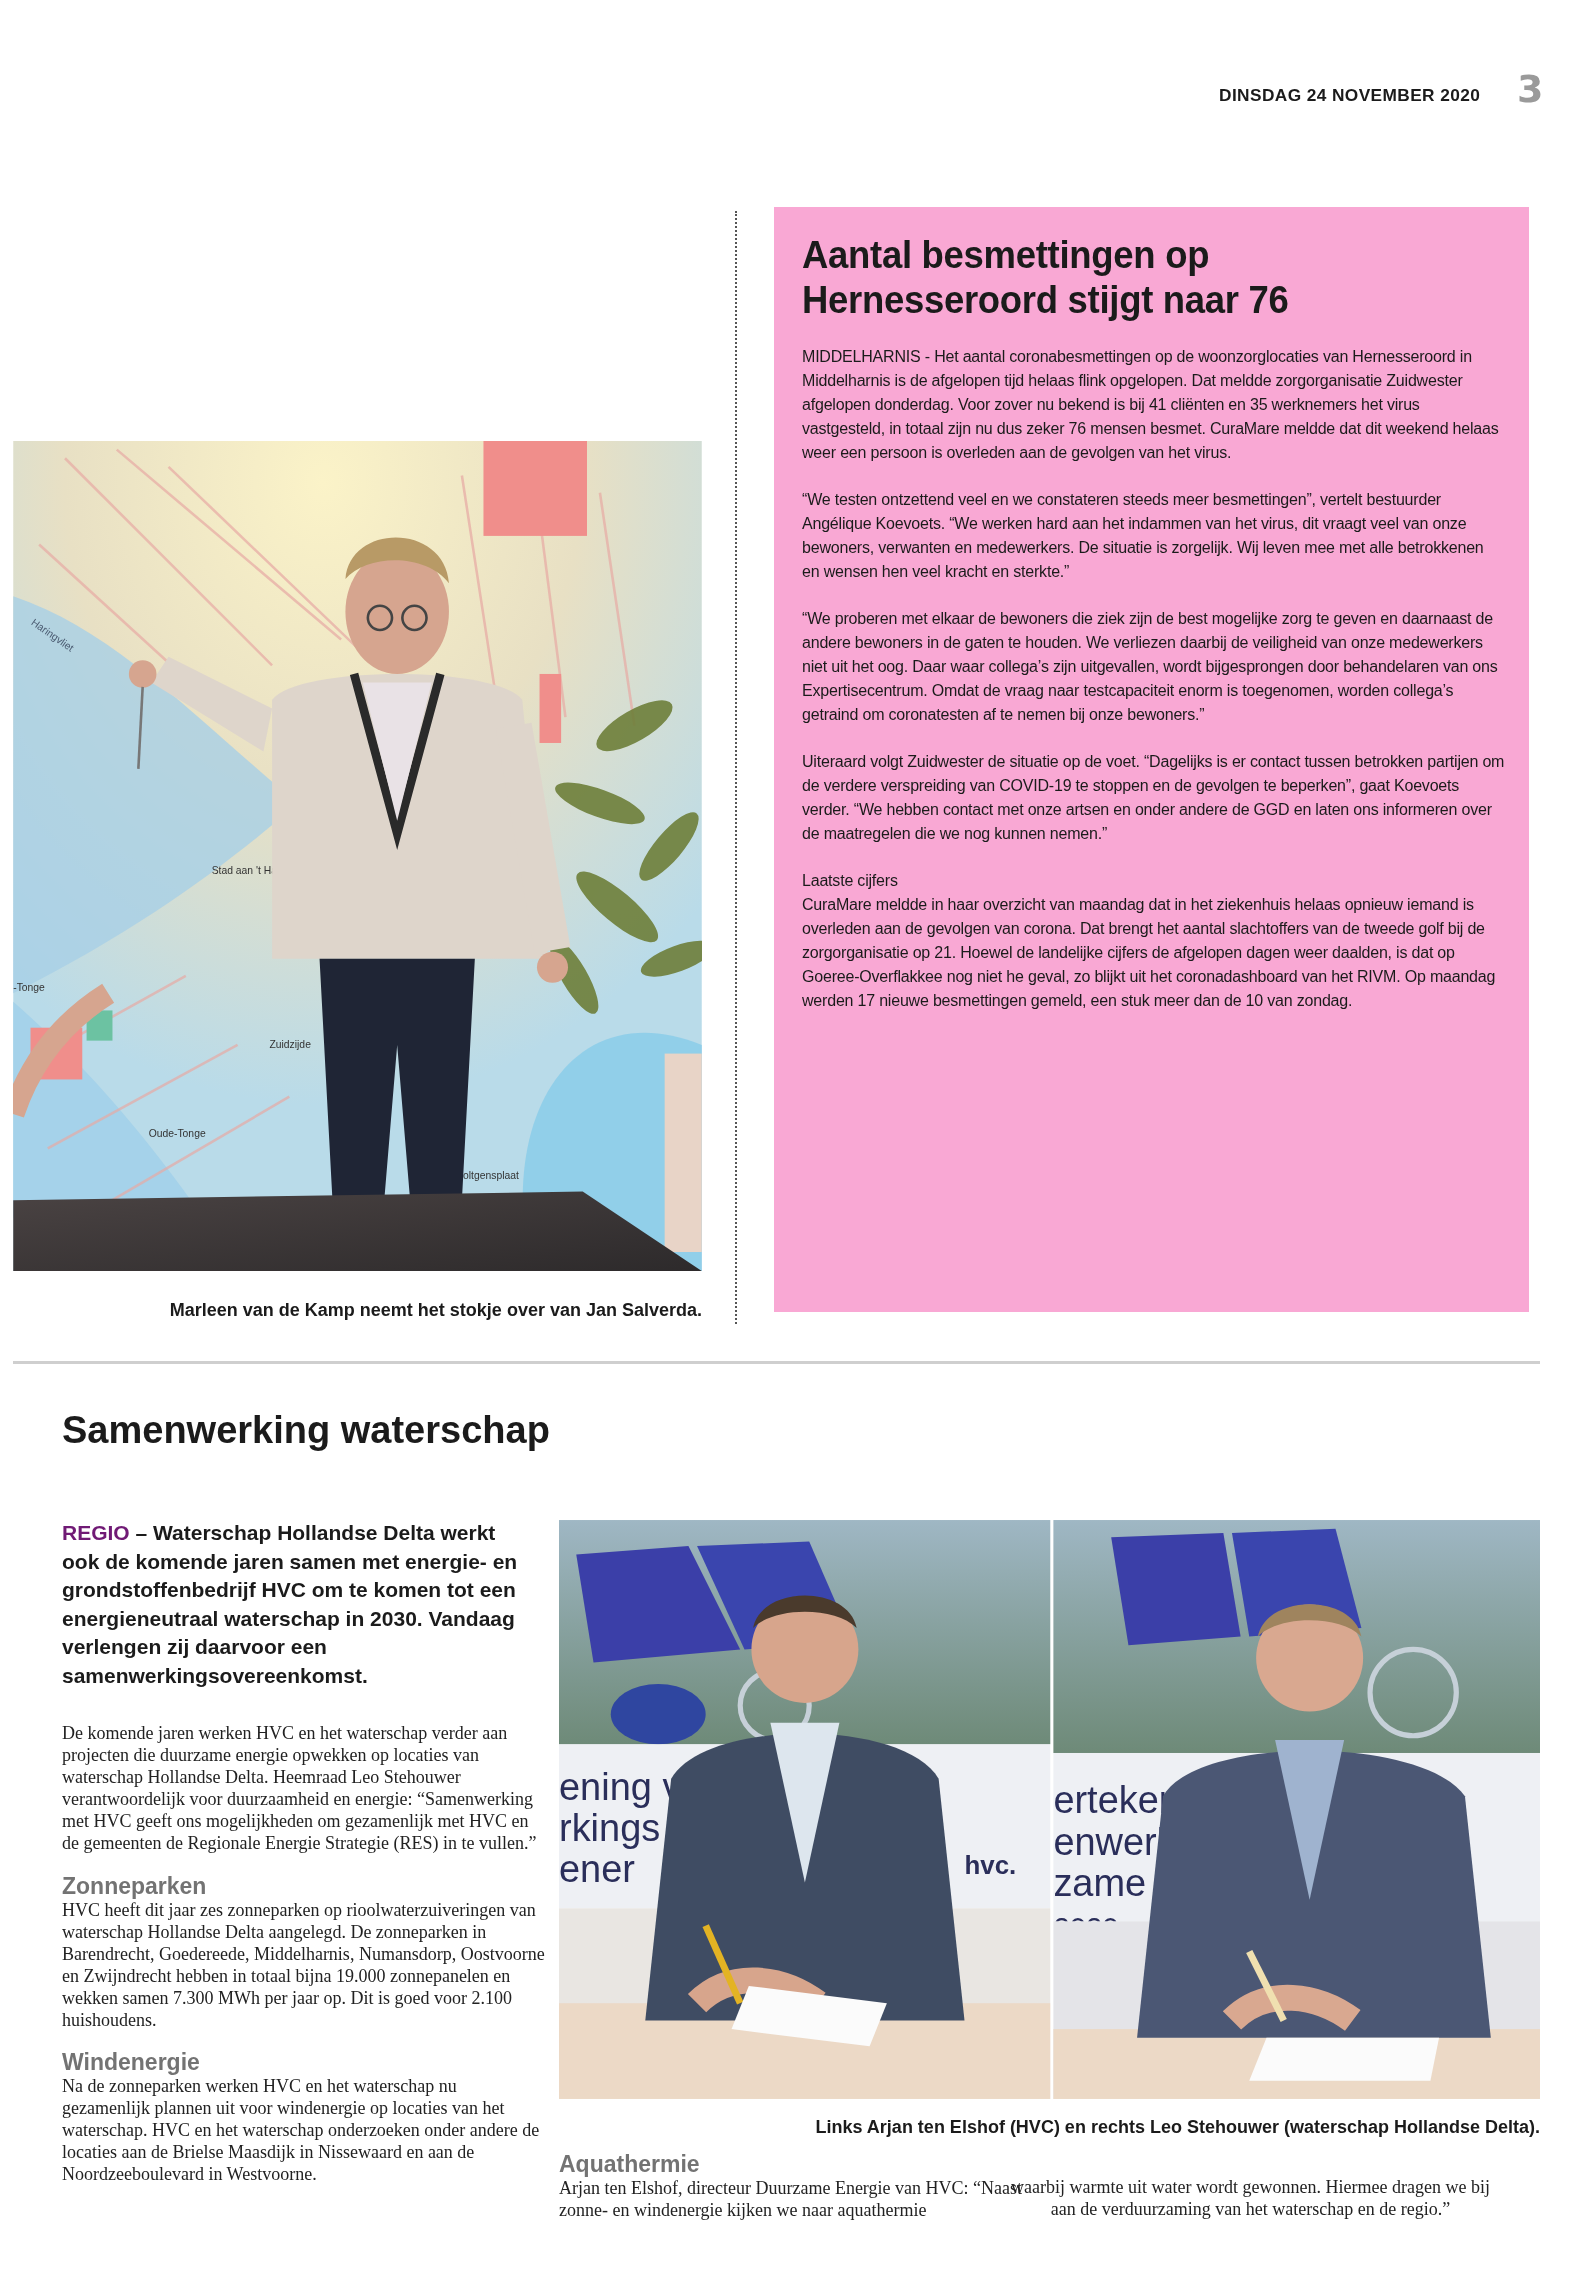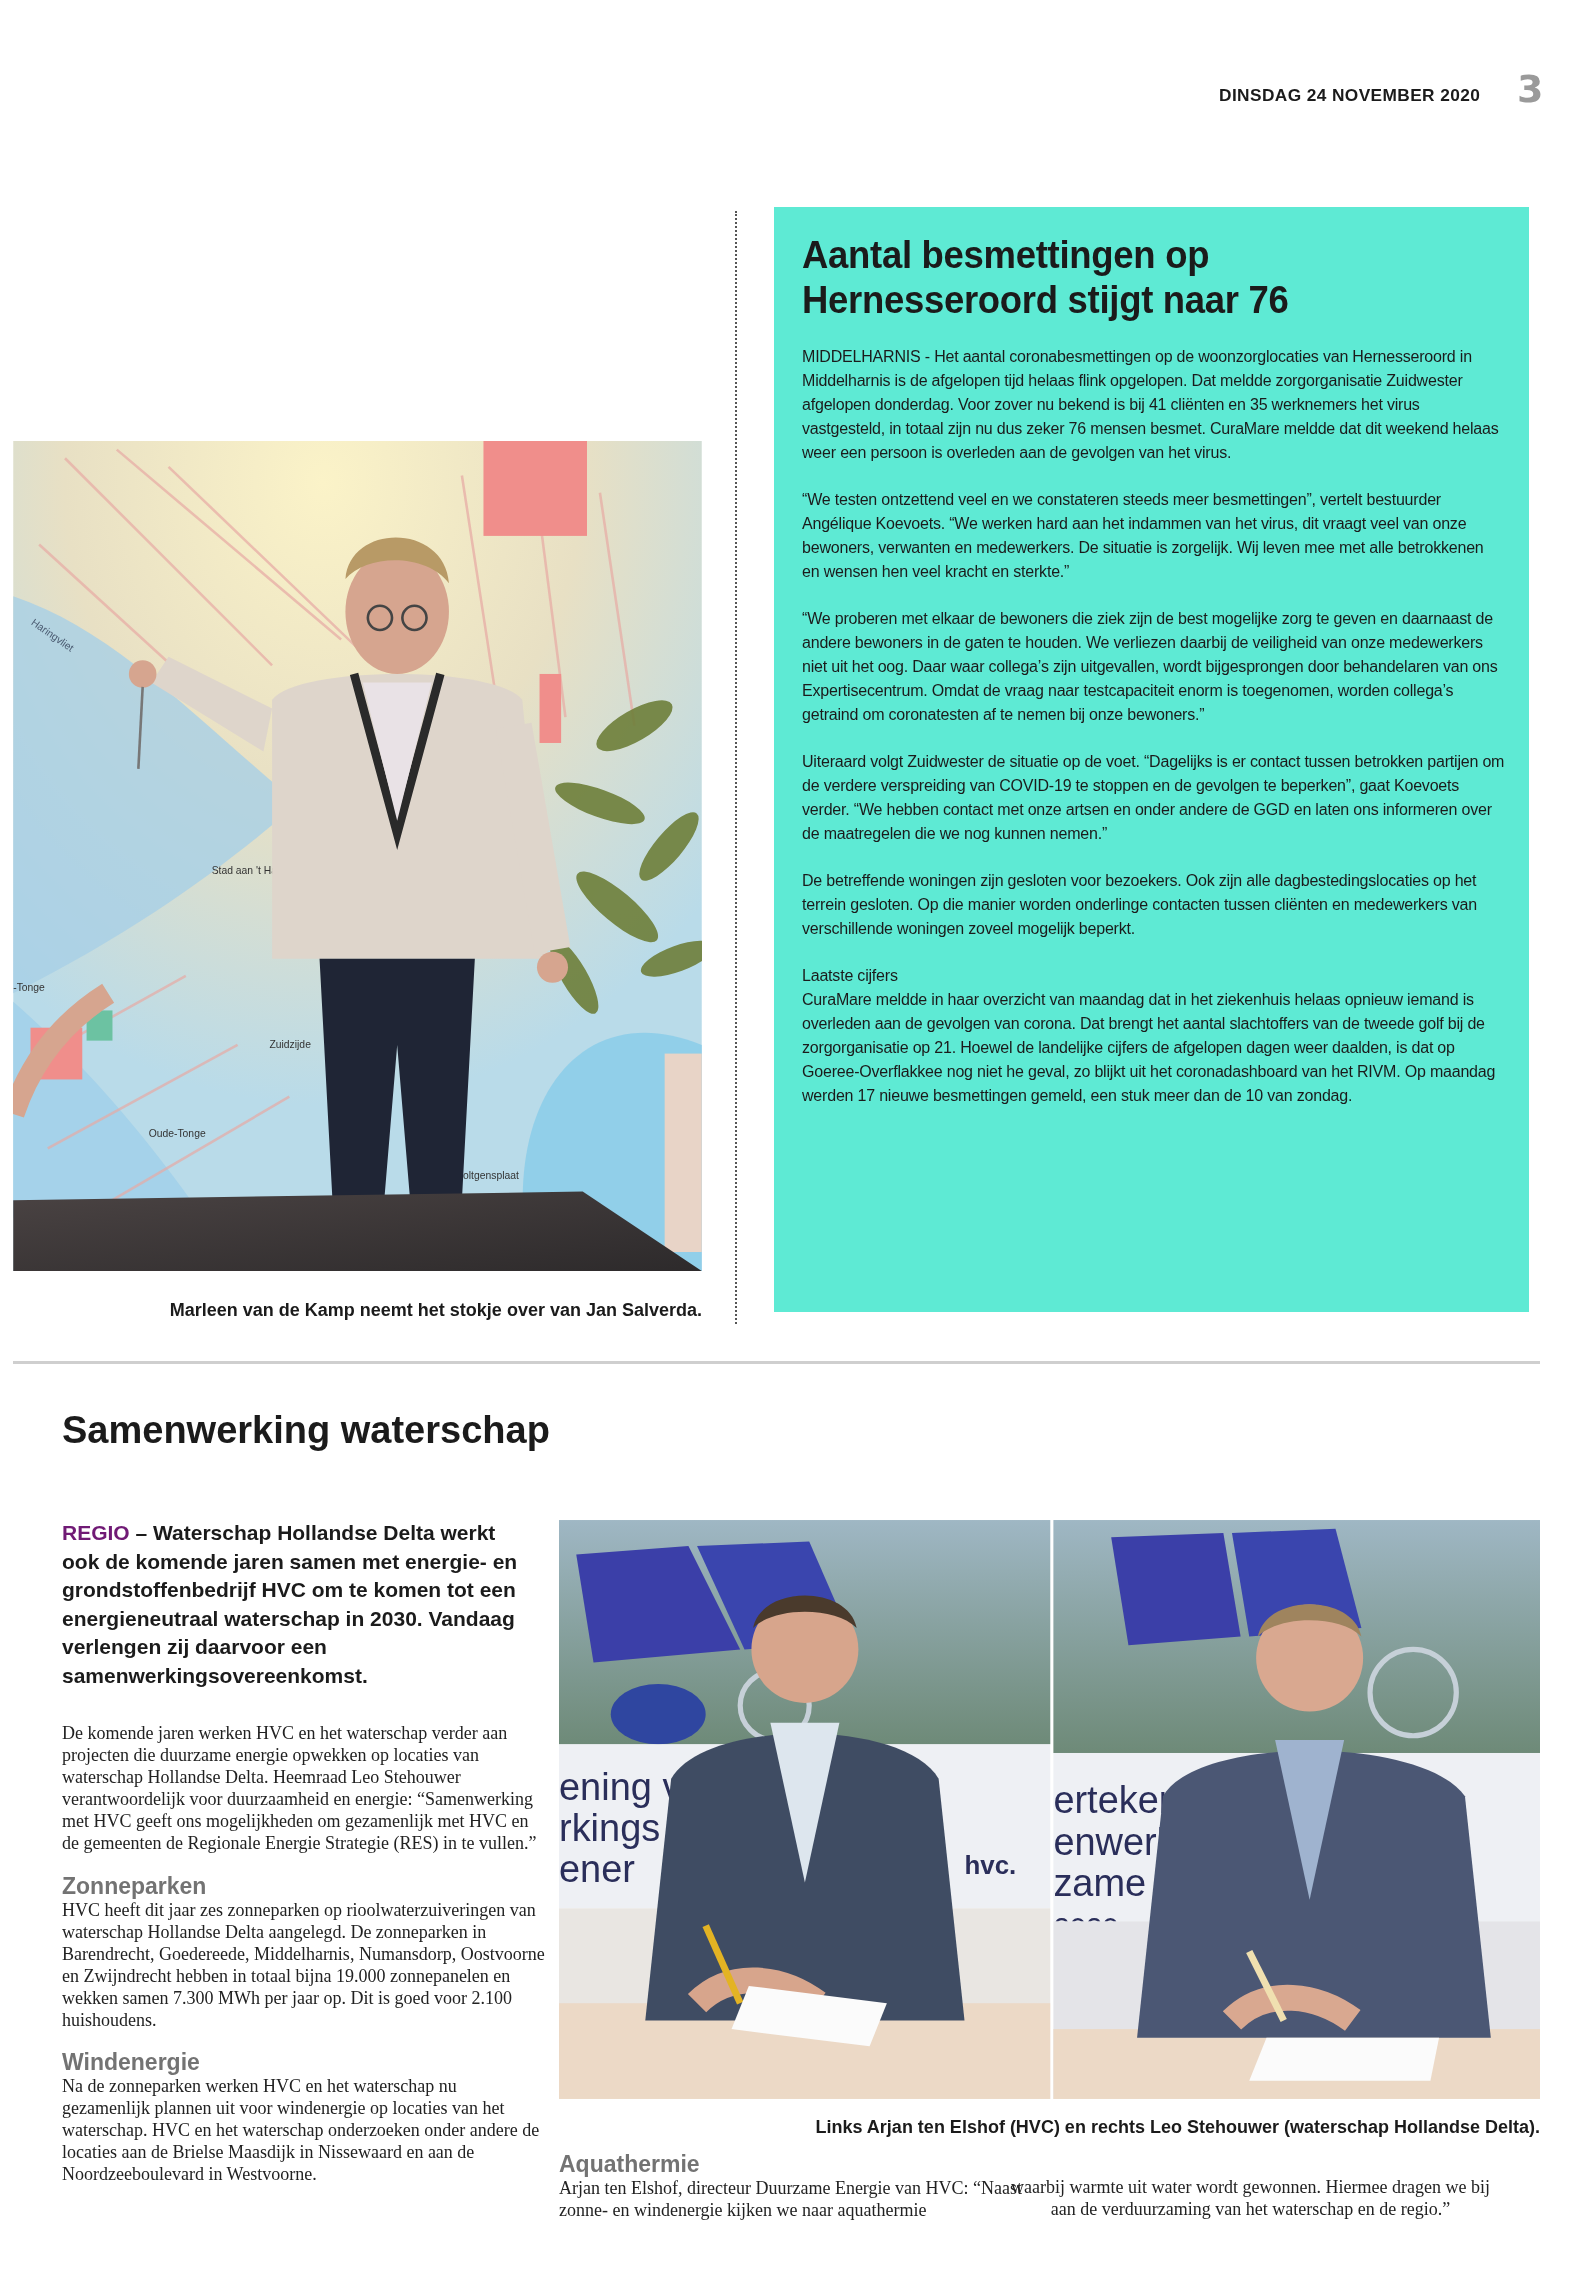--- a/index.html
+++ b/index.html
@@ -3,21 +3,21 @@
 <meta charset="utf-8">
 <style>
   html,body{margin:0;padding:0;background:#fff;}
   body{width:1592px;height:2295px;position:relative;overflow:hidden;font-family:"Liberation Sans",sans-serif;color:#1b1b1b;}
   .abs{position:absolute;}
   .date{left:1219px;top:85px;font-size:17.3px;font-weight:bold;letter-spacing:0.4px;}
   .pagenum{left:1517px;top:67px;font-size:38px;font-weight:900;color:#9a9a9a;font-family:"DejaVu Sans",sans-serif;}
   .photo1{left:13px;top:441px;width:689px;height:830px;overflow:hidden;}
   .dotline{left:735px;top:211px;width:0;height:1113px;border-left:2.6px dotted #555;}
   .caption1{left:13px;top:1300px;width:689px;text-align:right;font-size:18px;font-weight:bold;}
-  .bluebox{left:774px;top:207px;width:755px;height:1105px;background:#5eead4;}
+  .bluebox{left:774px;top:207px;width:755px;height:1105px;background:#f9a8d4;}
   .bluebox .inner{position:absolute;left:28px;top:26px;width:703px;}
   .h1{font-size:38px;font-weight:bold;line-height:45px;margin:0 0 22.4px 0;letter-spacing:-0.3px;transform:scaleX(0.96);transform-origin:left;}
   .bp{font-size:16px;font-weight:normal;line-height:24px;margin:0 0 23px 0;letter-spacing:-0.2px;}
   .hr{left:13px;top:1361px;width:1527px;height:2.6px;background:#cfcfcf;}
   .h2{left:62px;top:1407px;font-size:38px;font-weight:bold;line-height:47px;width:690px;}
   .lead{left:62px;top:1519px;width:475px;font-size:21px;font-weight:bold;line-height:28.5px;}
   .lead .reg{color:#701a75;}
   .serif{font-family:"Liberation Serif",serif;font-size:18px;line-height:22px;color:#222;}
   .col1{left:62px;top:1722px;width:483px;}
   .col1 p{margin:0 0 21.6px 0;}
@@ -101,21 +101,20 @@
 <div class="abs bluebox">
   <div class="inner">
     <h1 class="h1">
       <span>Aantal besmettingen op</span><br>
       <span>Hernesseroord stijgt naar 76</span>
     </h1>
     <p class="bp">MIDDELHARNIS - Het aantal coronabesmettingen op de woonzorglocaties van Hernesseroord in Middelharnis is de afgelopen tijd helaas flink opgelopen. Dat meldde zorgorganisatie Zuidwester afgelopen donderdag. Voor zover nu bekend is bij 41 cliënten en 35 werknemers het virus vastgesteld, in totaal zijn nu dus zeker 76 mensen besmet. CuraMare meldde dat dit weekend helaas weer een persoon is overleden aan de gevolgen van het virus.</p>
     <p class="bp">“We testen ontzettend veel en we constateren steeds meer besmettingen”, vertelt bestuurder Angélique Koevoets. “We werken hard aan het indammen van het virus, dit vraagt veel van onze bewoners, verwanten en medewerkers. De situatie is zorgelijk. Wij leven mee met alle betrokkenen en wensen hen veel kracht en sterkte.”</p>
     <p class="bp">“We proberen met elkaar de bewoners die ziek zijn de best mogelijke zorg te geven en daarnaast de andere bewoners in de gaten te houden. We verliezen daarbij de veiligheid van onze medewerkers niet uit het oog. Daar waar collega’s zijn uitgevallen, wordt bijgesprongen door behandelaren van ons Expertisecentrum. Omdat de vraag naar testcapaciteit enorm is toegenomen, worden collega’s getraind om coronatesten af te nemen bij onze bewoners.”</p>
     <p class="bp">Uiteraard volgt Zuidwester de situatie op de voet. “Dagelijks is er contact tussen betrokken partijen om de verdere verspreiding van COVID-19 te stoppen en de gevolgen te beperken”, gaat Koevoets verder. “We hebben contact met onze artsen en onder andere de GGD en laten ons informeren over de maatregelen die we nog kunnen nemen.”</p>
-    <p class="bp">De betreffende woningen zijn gesloten voor bezoekers. Ook zijn alle dagbestedingslocaties op het terrein gesloten. Op die manier worden onderlinge contacten tussen cliënten en medewerkers van verschillende woningen zoveel mogelijk beperkt.</p>
     <p class="bp" style="margin:0">
       <span>Laatste cijfers</span><br>
       <span>CuraMare meldde in haar overzicht van maandag dat in het ziekenhuis helaas opnieuw iemand is overleden aan de gevolgen van corona. Dat brengt het aantal slachtoffers van de tweede golf bij de zorgorganisatie op 21. Hoewel de landelijke cijfers de afgelopen dagen weer daalden, is dat op Goeree-Overflakkee nog niet he geval, zo blijkt uit het coronadashboard van het RIVM. Op maandag werden 17 nieuwe besmettingen gemeld, een stuk meer dan de 10 van zondag.</span>
     </p>
   </div>
 </div>
 
 <div class="abs hr"></div>
 
 <h2 class="abs h2" style="margin:0">

